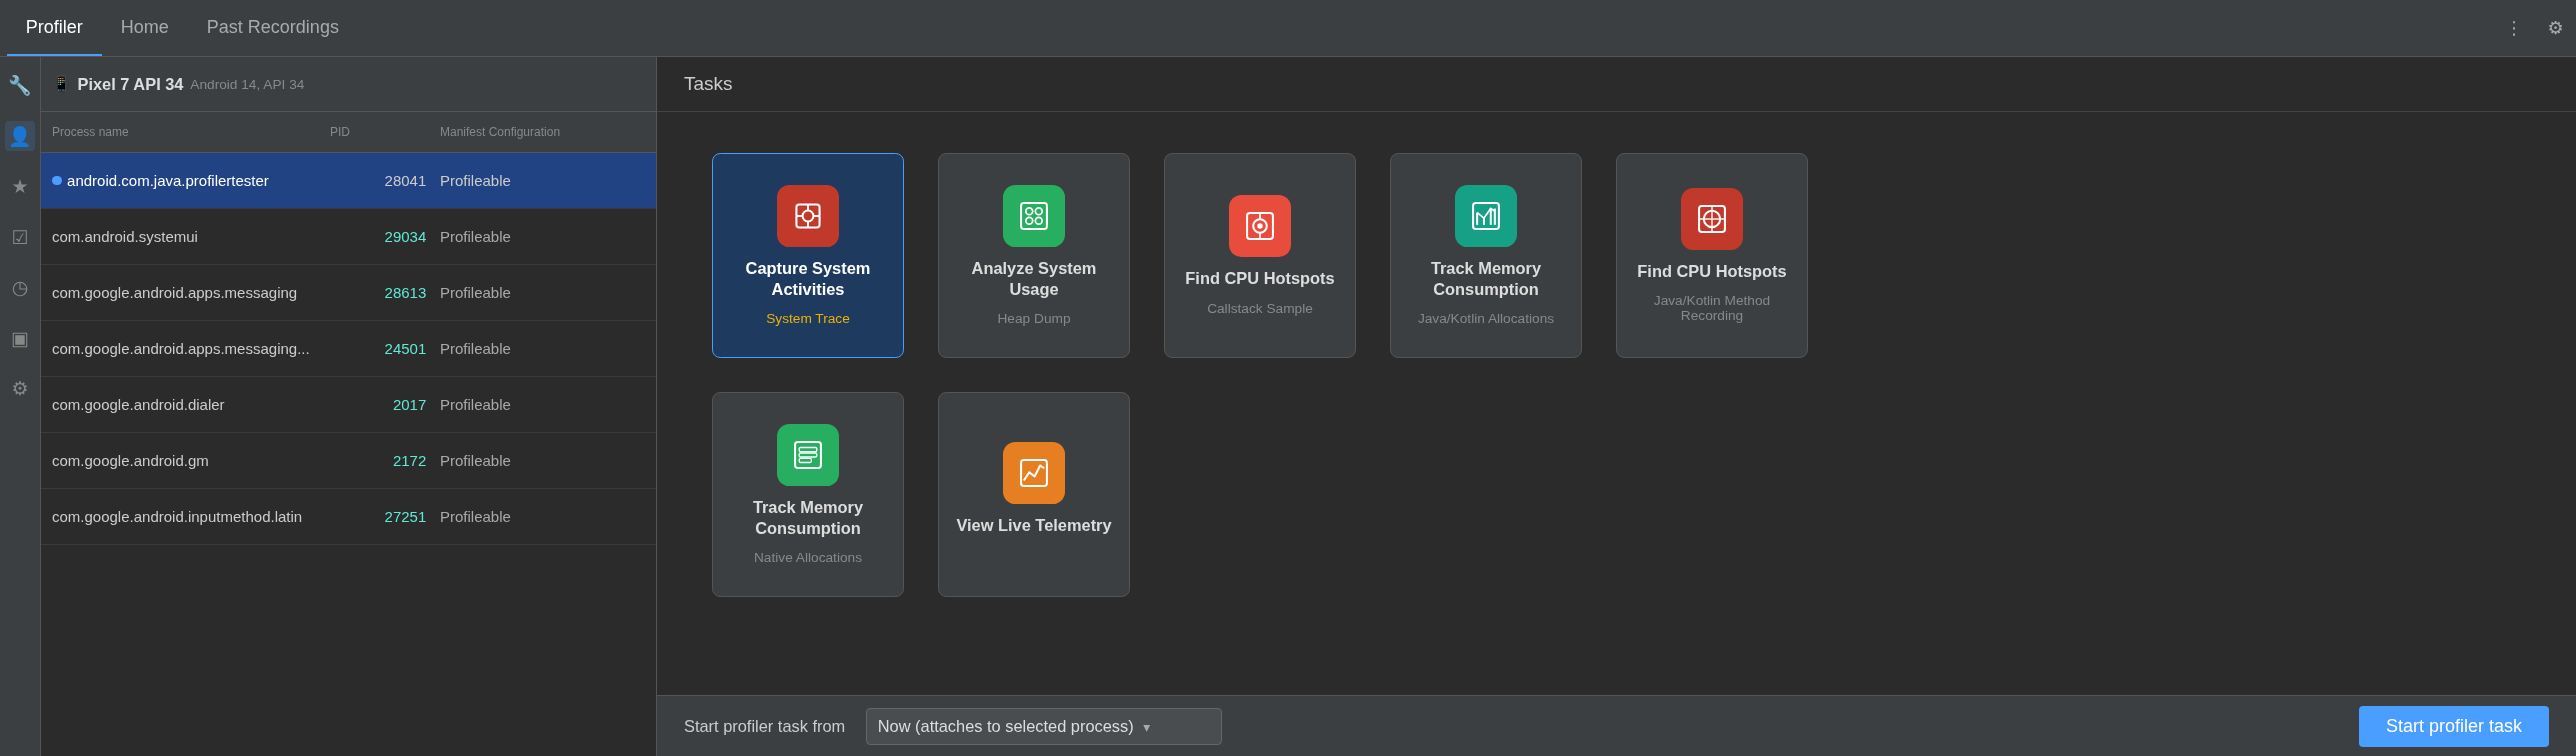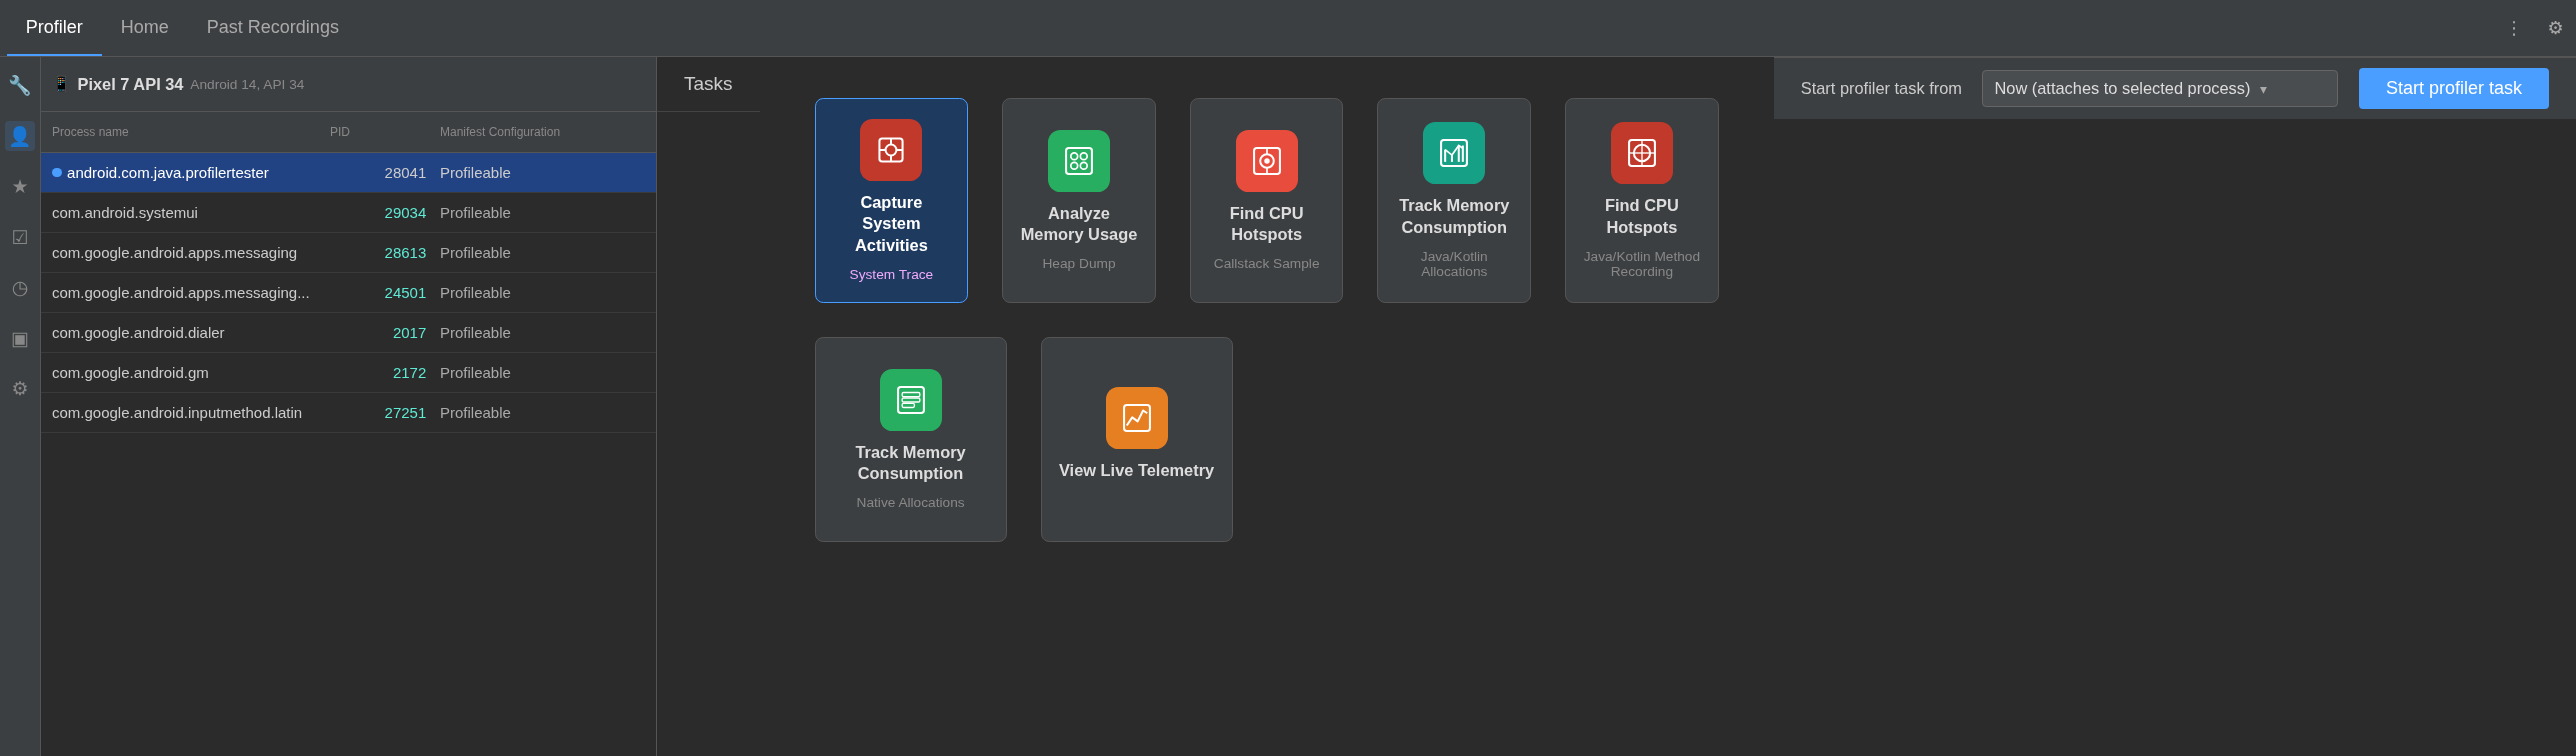--- a/index.html
+++ b/index.html
@@ -132,21 +132,21 @@
       font-size: 12px;
       height: 41px;
       align-items: center;
     }
     .process-row {
       display: grid;
       grid-template-columns: 1fr 110px 205px;
       padding: 6.8px 11px;
       border-bottom: 0.7px solid #3a3a3a;
       font-size: 15px;
-      height: 40px;
+      height: 56px;
       align-items: center;
       cursor: pointer;
     }
     .process-row.selected {
       background: #214283;
       color: #fff;
     }
     .process-row .pid { color: #5eead4; text-align: right; padding-right: 13.7px; }
     .process-row.selected .pid { color: #ccc; }
     .process-row .manifest { color: #aaa; }
@@ -162,21 +162,21 @@
       background: #4a9eff;
       border-radius: 50%;
       flex-shrink: 0;
     }
 
     
     .tasks-panel {
       flex: 1;
       background: #2b2b2b;
       display: flex;
-      flex-direction: row;
+      flex-direction: column;
       overflow: hidden;
     }
     .tasks-header {
       padding: 13.7px 27px;
       font-size: 19px;
       color: #ccc;
       border-bottom: 0.7px solid #444;
       height: 55px;
       display: flex;
       align-items: center;
@@ -232,21 +232,21 @@
       color: #ddd;
       text-align: center;
       line-height: 1.3;
     }
     .task-card.selected .task-card-title { color: #fff; }
     .task-card-subtitle {
       font-size: 13.7px;
       color: #888;
       text-align: center;
     }
-    .task-card.selected .task-card-subtitle { color: #f0abfc; }
+    .task-card.selected .task-card-subtitle { color: #eab308; }
 
     
     .bottom-bar {
       height: 62px;
       background: #3c3f41;
       border-top: 0.7px solid #555;
       display: flex;
       align-items: center;
       padding: 0 27px;
       gap: 20.5px;
@@ -405,21 +405,21 @@
         <div class="task-card">
           <div class="task-icon green">
             <svg width="34" height="34" viewBox="0 0 50 50" fill="none">
               <rect x="6" y="6" width="38" height="38" rx="4" stroke="white" stroke-width="3" fill="none"></rect>
               <circle cx="18" cy="18" r="5" stroke="white" stroke-width="2.5" fill="none"></circle>
               <circle cx="32" cy="18" r="5" stroke="white" stroke-width="2.5" fill="none"></circle>
               <circle cx="18" cy="32" r="5" stroke="white" stroke-width="2.5" fill="none"></circle>
               <circle cx="32" cy="32" r="5" stroke="white" stroke-width="2.5" fill="none"></circle>
             </svg>
           </div>
-          <div class="task-card-title">Analyze Memory Usage</div>
+          <div class="task-card-title">Analyze System Usage</div>
           <div class="task-card-subtitle">Heap Dump</div>
         </div>
         <div class="task-card">
           <div class="task-icon orange-red">
             <svg width="34" height="34" viewBox="0 0 50 50" fill="none">
               <rect x="6" y="6" width="38" height="38" rx="4" stroke="white" stroke-width="3" fill="none"></rect>
               <circle cx="25" cy="25" r="10" stroke="white" stroke-width="3" fill="none"></circle>
               <circle cx="25" cy="25" r="4" fill="white"></circle>
               <line x1="25" y1="6" x2="25" y2="15" stroke="white" stroke-width="2.5"></line>
               <line x1="25" y1="35" x2="25" y2="44" stroke="white" stroke-width="2.5"></line>

